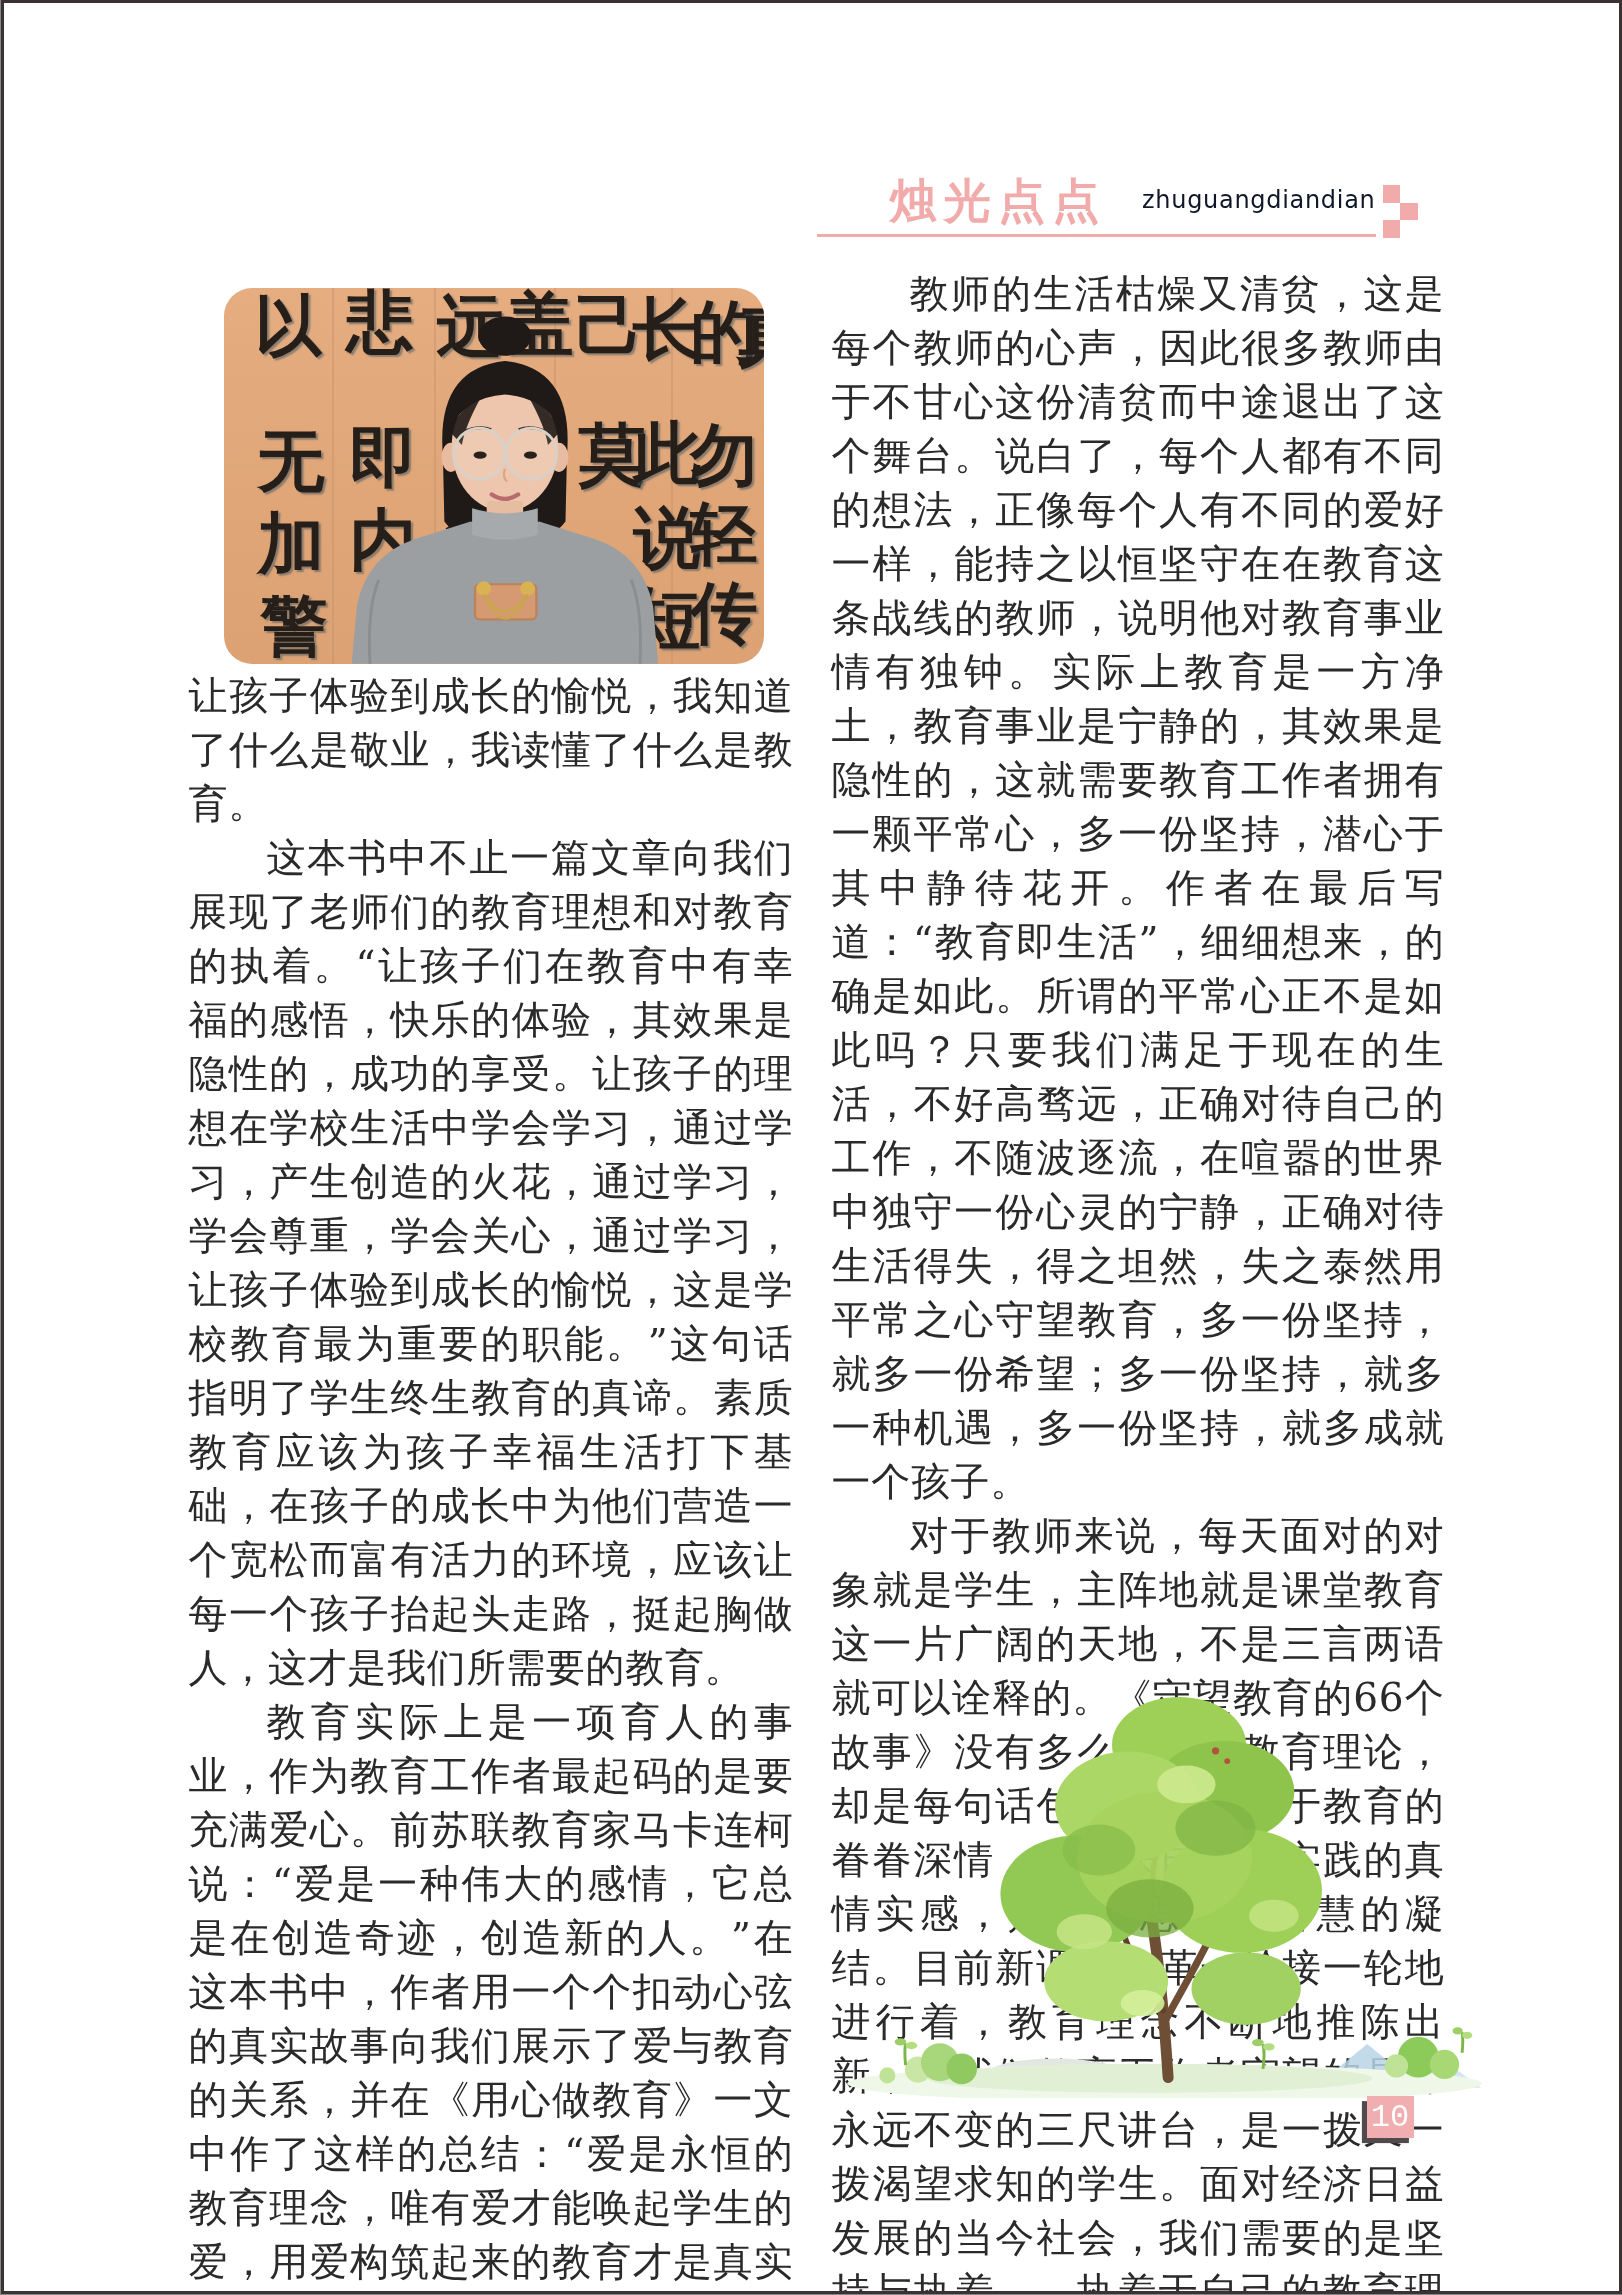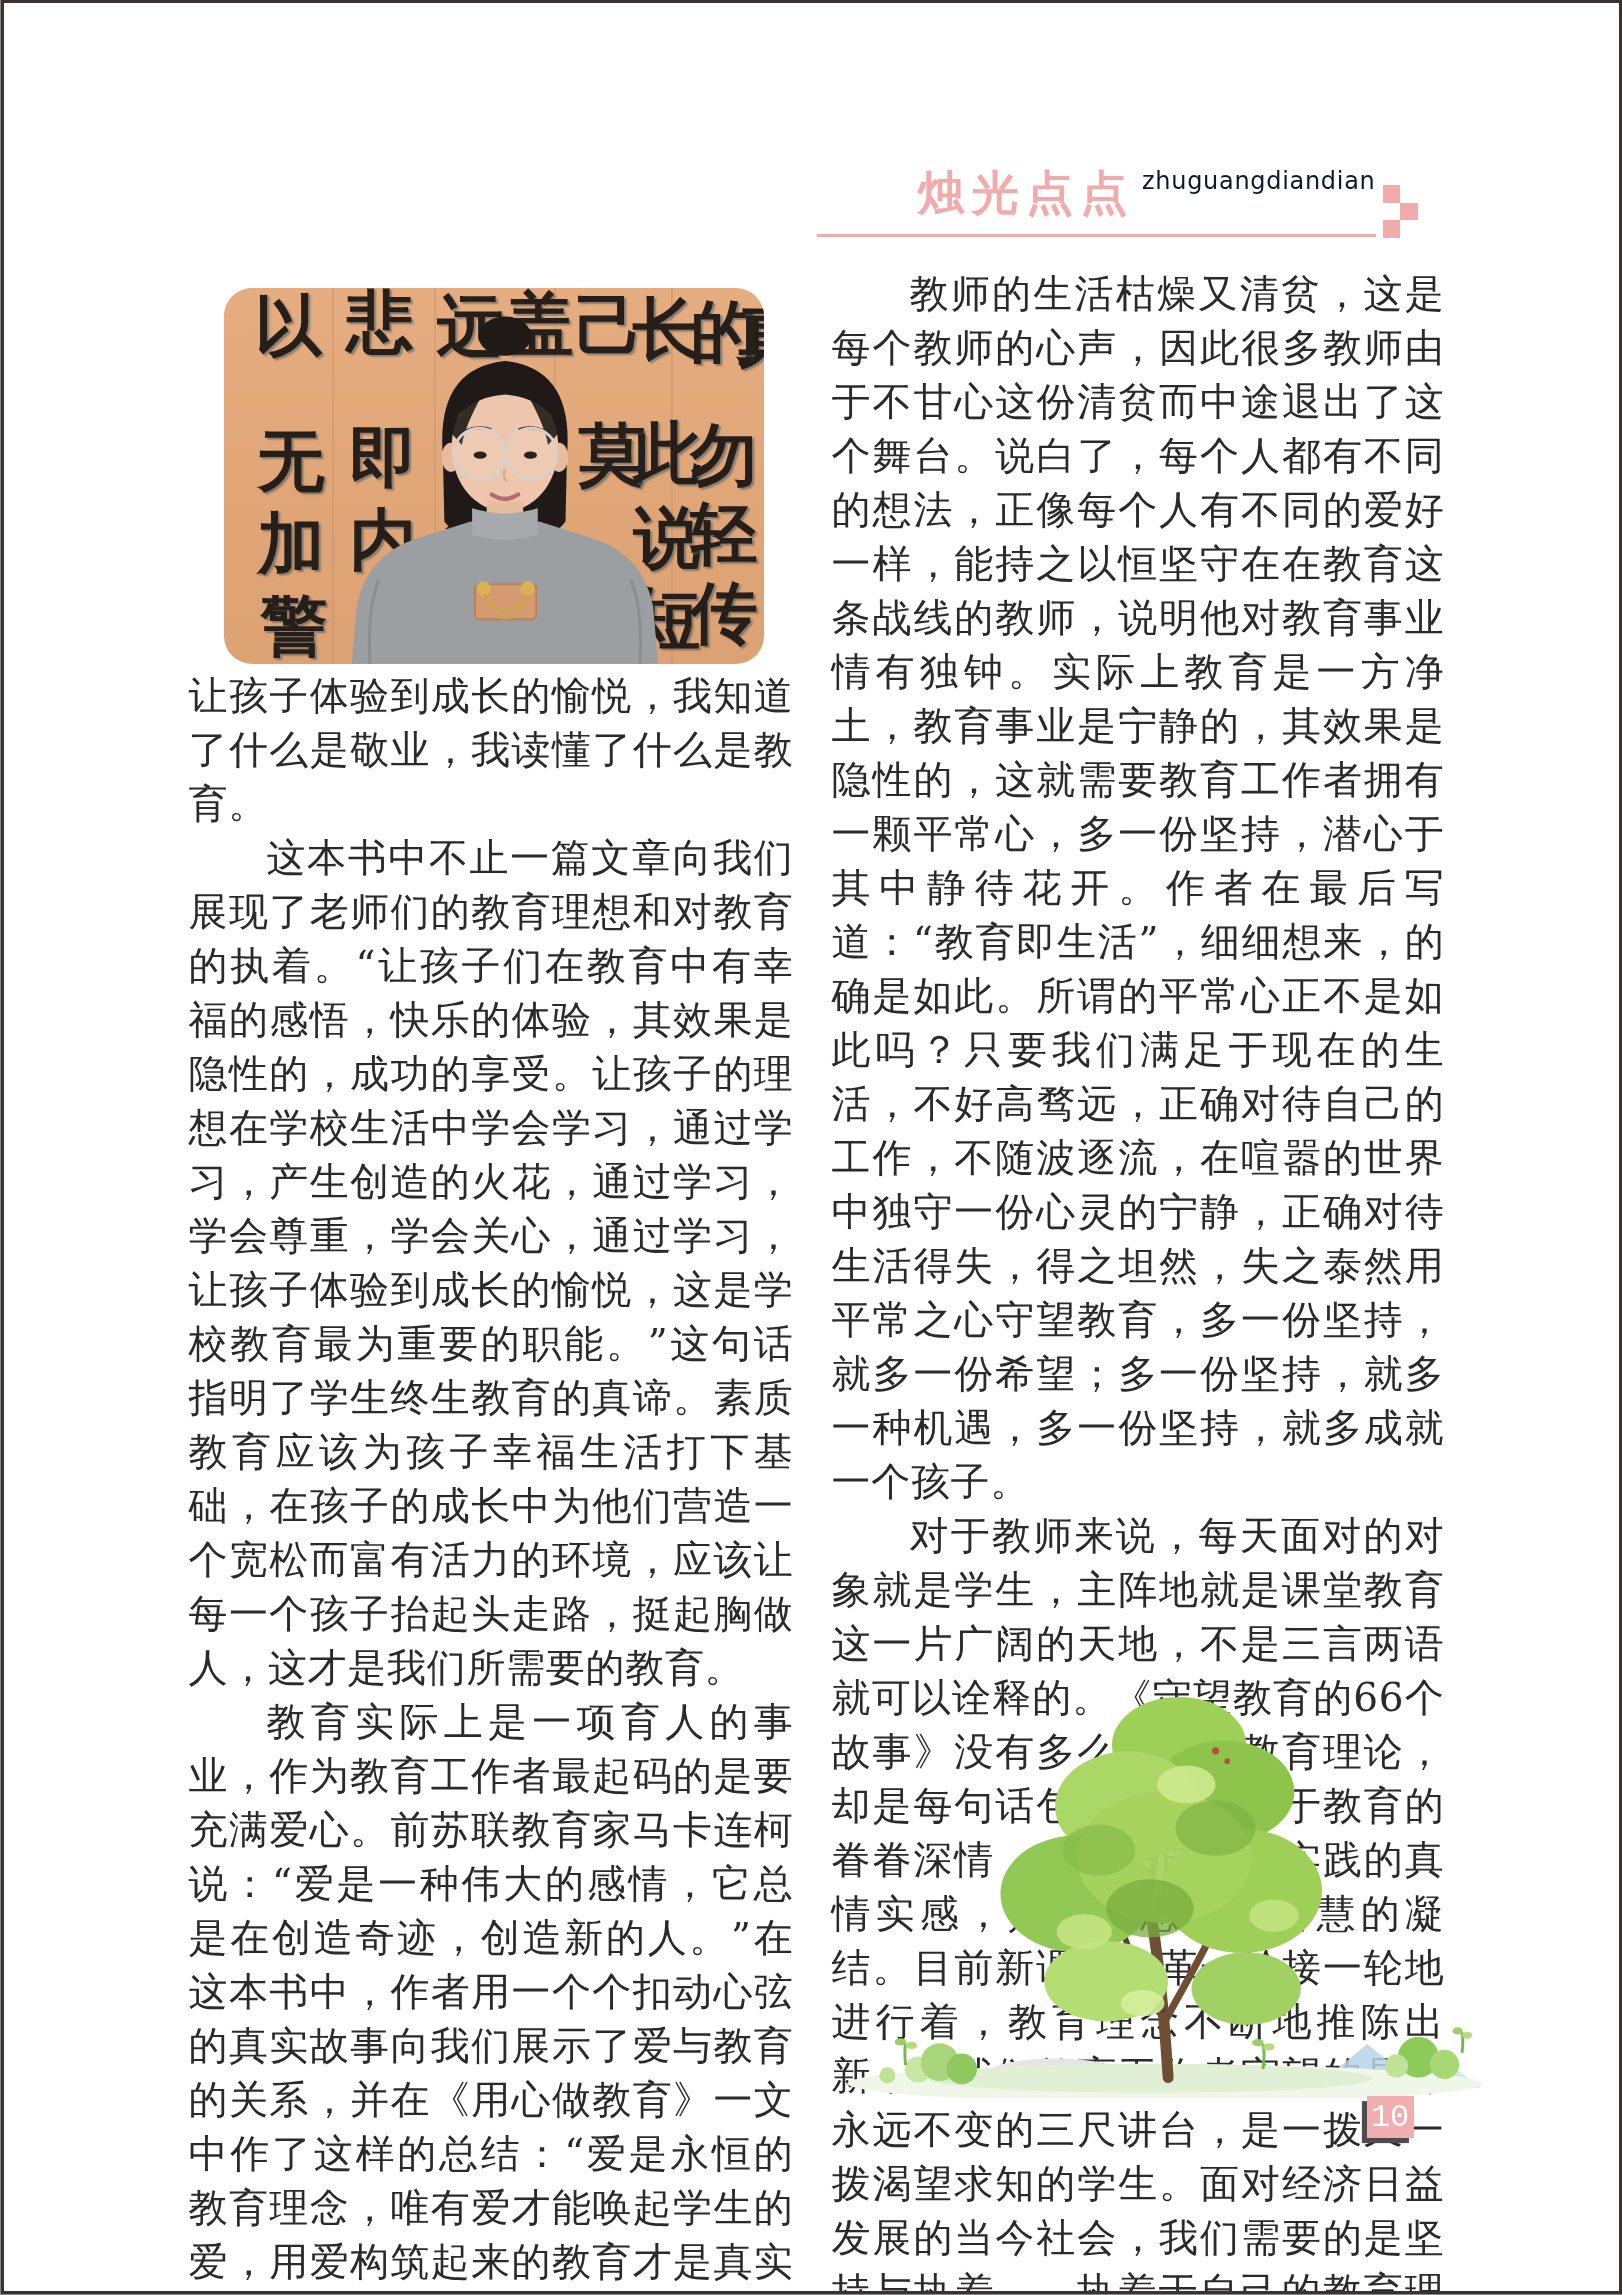--- a/index.html
+++ b/index.html
@@ -8,21 +8,21 @@
     width:1615px;height:2288px;
     margin:0 auto;
     background:#ffffff;
     border:3.7px solid #3a3133;
     overflow:hidden;
     font-family:"DejaVu Serif", serif;
   }
   
   .header-block{
     position:absolute; left:813px; top:166px; width:559px; height:63px;
-    display:flex; align-items:flex-start; justify-content:flex-end;
+    display:flex; align-items:center; justify-content:flex-end;gap:28px;
   }
   .header-title{
     color:#f2abab; font-size:47px; font-weight:bold;
     letter-spacing:7.3px; line-height:1; font-family:"DejaVu Sans", sans-serif;
   }
   .header-subtitle{
     color:#0f172a; font-size:24px; line-height:1; margin-left:7.3px; margin-bottom:1.5px;
     font-family:"DejaVu Sans", sans-serif; letter-spacing:0.7px;
   }
   .header-rule{

